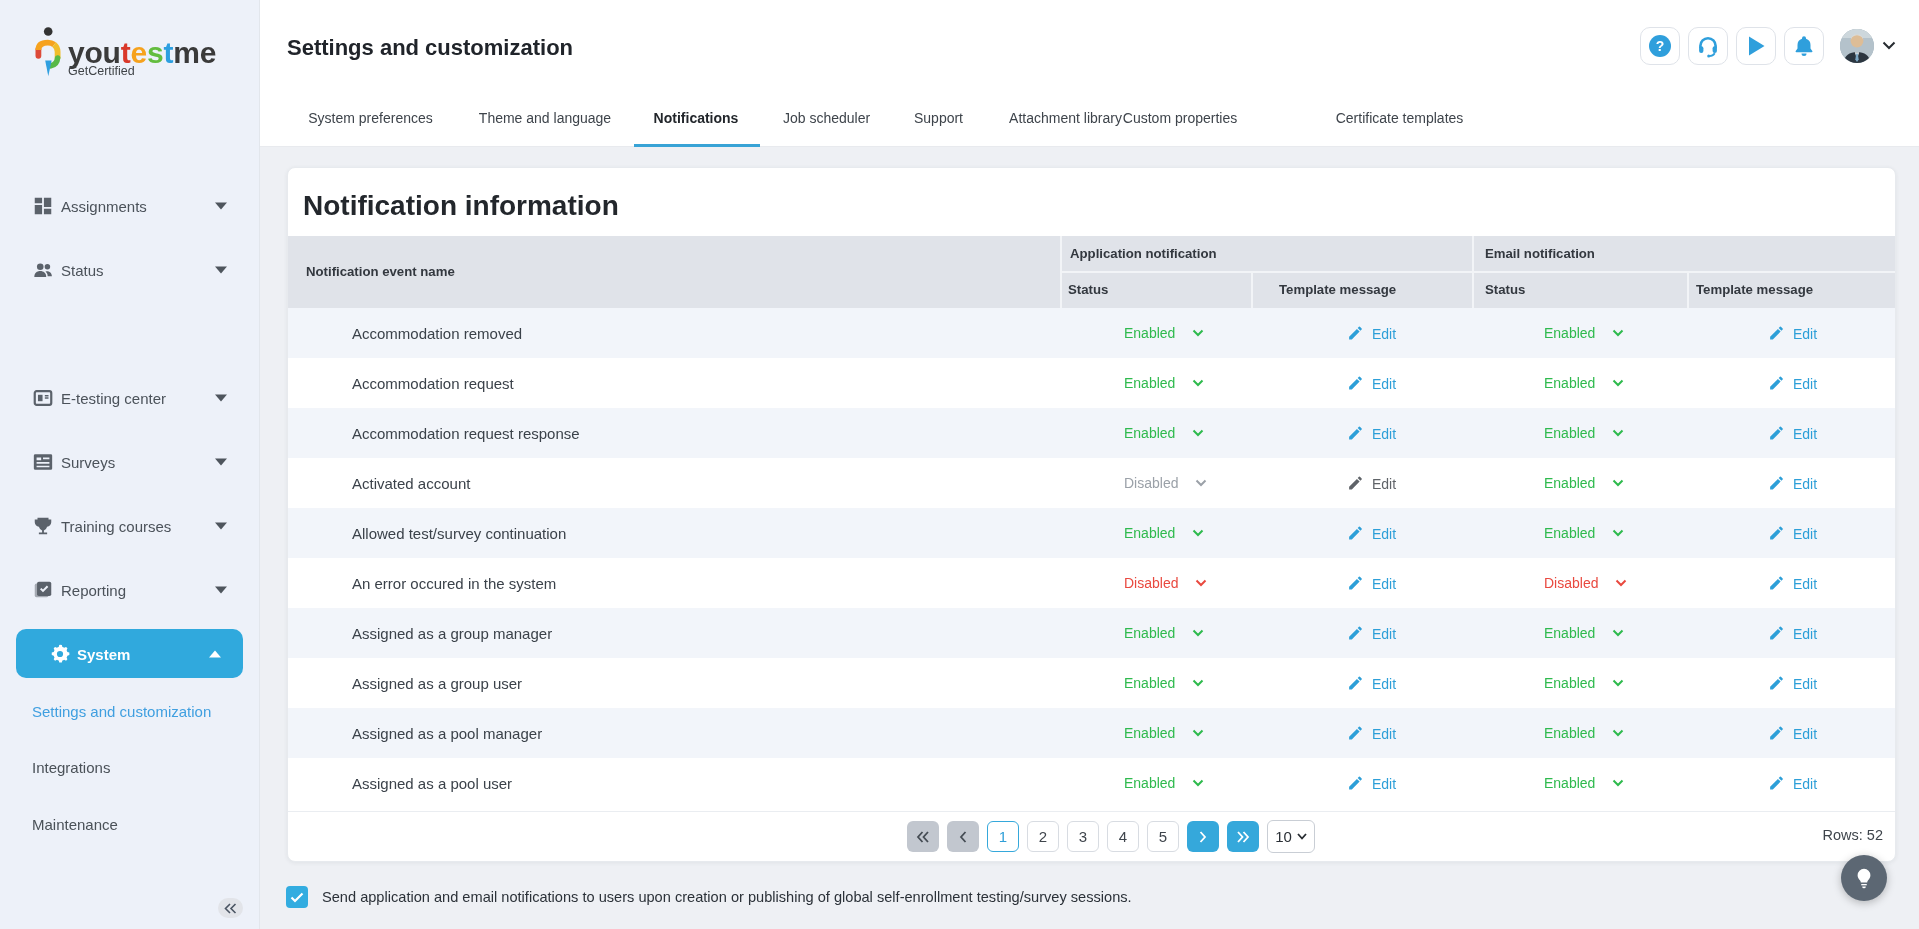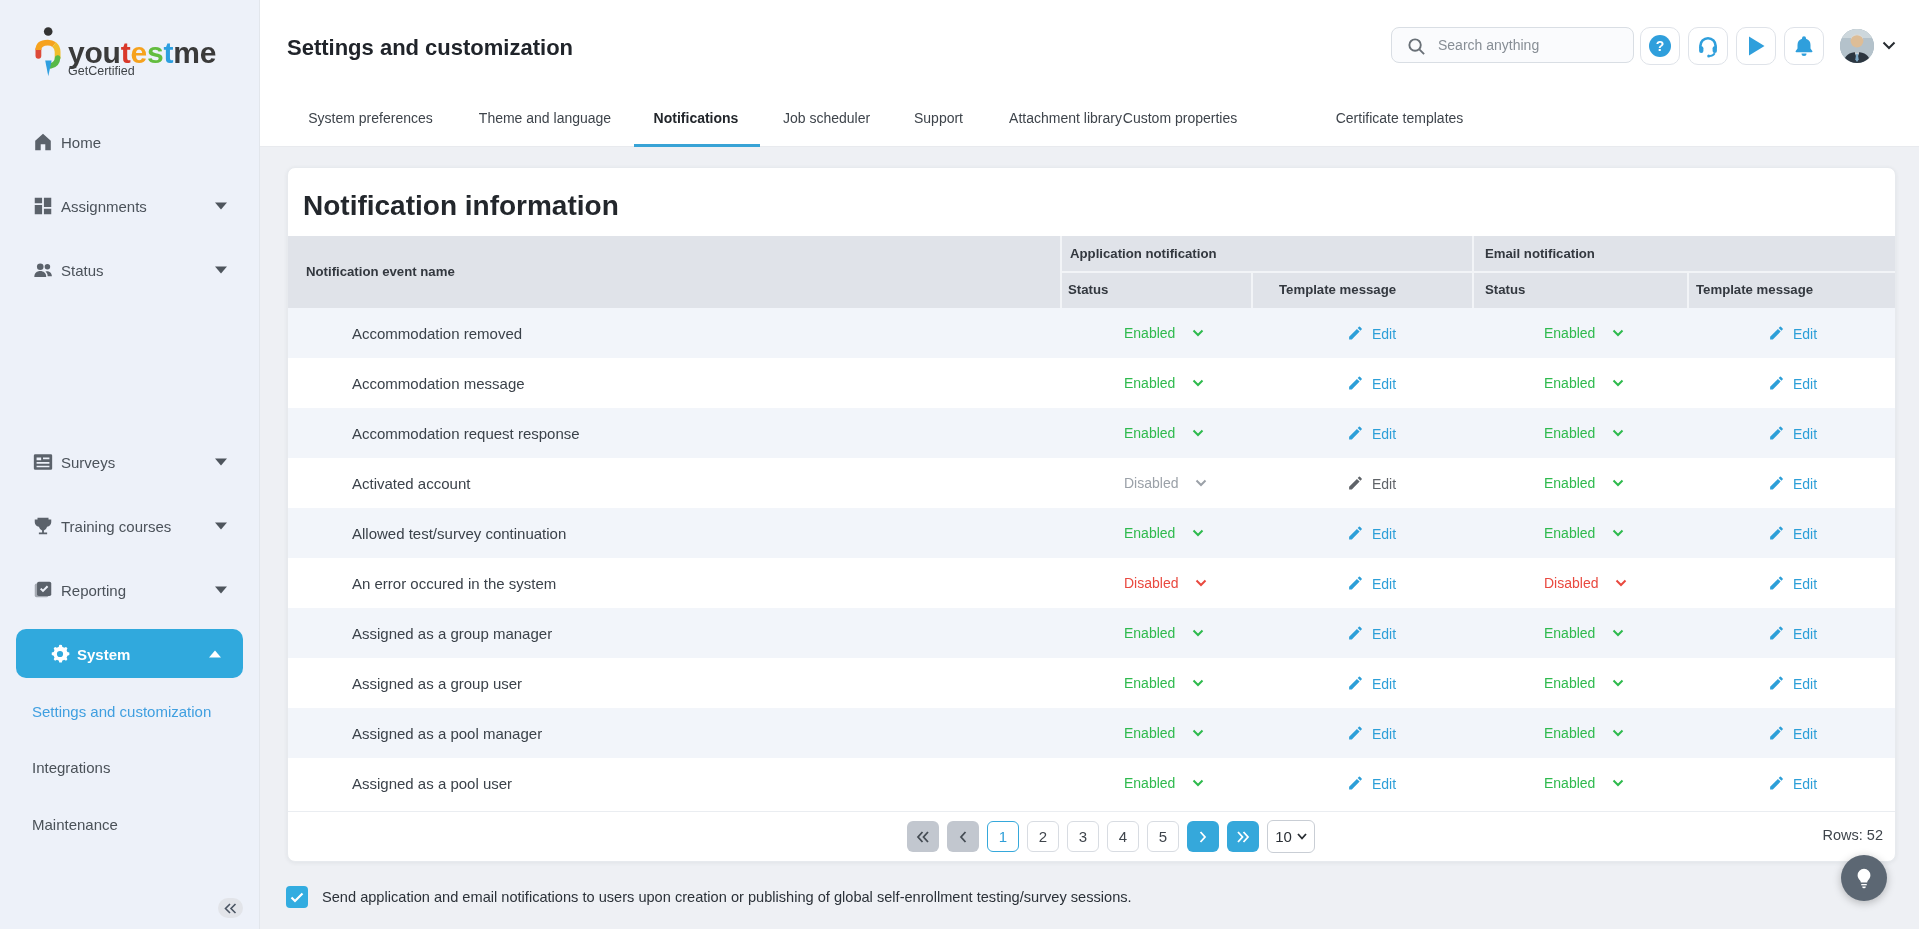--- a/index.html
+++ b/index.html
@@ -61,43 +61,46 @@
     <circle cx="23.2" cy="11.5" r="4.3" fill="#333"></circle>
     <path d="M13.4 35.8 V29.5" stroke="#dd4a38" stroke-width="5.8" stroke-linecap="round" fill="none"></path>
     <path d="M13.4 30 Q13.4 22.6 22.8 22.6 Q26.6 22.6 29.2 24.6" stroke="#f6a21e" stroke-width="5.8" fill="none"></path>
     <path d="M29.2 24.6 Q32.6 27.2 32.6 31.8 V38.5" stroke="#f1bd2b" stroke-width="5.8" fill="none"></path>
     <path d="M32.6 38 Q32 44.6 25.8 45.8" stroke="#58b947" stroke-width="5.6" fill="none" stroke-linecap="round"></path>
     <path d="M20.2 40.6 L26.6 40.6 L23.3 56.3 Z" fill="#2f9fe0"></path>
   </svg>
   <div class="abs" style="left:68px;top:38px;font-size:30px;font-weight:bold;letter-spacing:-0.2px;color:#3a3a3a;line-height:1">you<span style="color:#d9382a">t</span><span style="color:#f6a21d">e</span><span style="color:#63bd3f">s</span><span style="color:#2c9fe0">t</span>me</div>
   <div class="abs" style="left:68px;top:64px;width:158px;font-size:12.5px;color:#3f4347">GetCertified</div>
 
-  <div class="nav-item" style="top:110px">
-    <svg class="nico" viewBox="0 0 24 24" fill="#5b626b">
-        <path d="M12 3 L3.5 10.5 L3.5 21 L9.5 21 L9.5 14.5 L14.5 14.5 L14.5 21 L20.5 21 L20.5 10.5 Z"></path>
-      </svg>
-    <span class="nlab">Home</span>
-  </div>
   <div class="nav-item" style="top:174px">
     <svg class="nico" viewBox="0 0 24 24" fill="#5b626b">
         <path d="M3 3 h8 v6 h-8 z M3 11 h8 v10 h-8 z M13 3 h8 v10 h-8 z M13 15 h8 v6 h-8 z" transform="translate(0,0)"></path>
       </svg>
     <span class="nlab">Assignments</span>
       <span class="ncaret"></span>
   </div>
   <div class="nav-item" style="top:238px">
     <svg class="nico" viewBox="0 0 24 24" fill="#5b626b">
         <circle cx="9" cy="8.5" r="3.6"></circle>
         <path d="M2.5 19.5 c0-4 3-6.3 6.5-6.3 s6.5 2.3 6.5 6.3 z"></path>
         <circle cx="16.8" cy="8.5" r="3"></circle>
         <path d="M16 13.3 c3.2 0 5.7 2 5.7 5.6 l-4.6 0 c0-2.3-0.9-4.2-2.4-5.3 z"></path>
       </svg>
     <span class="nlab">Status</span>
       <span class="ncaret"></span>
   </div>
+  <div class="nav-item" style="top:366px">
+    <svg class="nico" viewBox="0 0 24 24" fill="none" stroke="#5b626b">
+        <rect x="3" y="4.5" width="18" height="15" rx="2" stroke-width="2.4"></rect>
+        <rect x="6.5" y="8.5" width="5" height="7" fill="#5b626b" stroke="none"></rect>
+        <path d="M14 9.5 h4 M14 12 h4" stroke-width="1.8"></path>
+      </svg>
+    <span class="nlab">E-testing center</span>
+      <span class="ncaret"></span>
+  </div>
   <div class="nav-item" style="top:430px">
     <svg class="nico" viewBox="0 0 24 24" fill="#5b626b">
         <path d="M3.5 3.5 h17 a1.5 1.5 0 0 1 1.5 1.5 v14 a1.5 1.5 0 0 1 -1.5 1.5 h-17 a1.5 1.5 0 0 1 -1.5 -1.5 v-14 a1.5 1.5 0 0 1 1.5 -1.5 z M5 7 h5 v3 h-5 z M12 7 h7 v2 h-7 z M5 12 h14 v1.8 h-14 z M5 16 h14 v1.8 h-14 z" fill-rule="evenodd"></path>
       </svg>
     <span class="nlab">Surveys</span>
       <span class="ncaret"></span>
   </div>
   <div class="nav-item" style="top:494px">
     <svg class="nico" viewBox="0 0 24 24" fill="#5b626b">
         <path d="M6 3 h12 v2 h3 v3 c0 2.5-2 4.5-4.5 4.8 A6 6 0 0 1 13 16.8 V19 h3.5 v2 h-9 V19 H11 v-2.2 A6 6 0 0 1 7.5 12.8 C5 12.5 3 10.5 3 8 V5 h3 z M3 5"></path>
@@ -125,27 +128,20 @@
   <span class="subitem" style="top:767px">Integrations</span>
   <span class="subitem" style="top:824px">Maintenance</span>
   <div id="collapse">
       <svg width="13" height="11" viewBox="0 0 13 11" fill="none" stroke="#4b5563" stroke-width="1.6">
         <path d="M6 1 L1.5 5.5 L6 10 M11.5 1 L7 5.5 L11.5 10"></path>
       </svg>
     </div>
 </div>
 <div id="header">
   <div id="ptitle">Settings and customization</div>
-  <div id="search">
-    <svg class="abs" style="left:15px;top:9px" width="19" height="19" viewBox="0 0 20 20" fill="none" stroke="#697077" stroke-width="2">
-        <circle cx="8.5" cy="8.5" r="6"></circle>
-        <path d="M13 13 L18 18"></path>
-      </svg>
-    <span class="ph">Search anything</span>
-  </div>
   <div class="hbtn" style="left:1380px">
     <svg width="24" height="24" viewBox="0 0 24 24">
         <circle cx="12" cy="12" r="11" fill="#2f9fdc"></circle>
         <text x="12" y="17" text-anchor="middle" font-size="14" font-weight="bold" fill="#fff" font-family="Liberation Sans">?</text>
       </svg>
   </div>
   <div class="hbtn" style="left:1428px">
     <svg width="24" height="24" viewBox="0 0 24 24" fill="none" stroke="#2f9fdc">
         <path d="M4.4 14 v-2.2 a7.6 7.6 0 0 1 15.2 0 V14" stroke-width="2.6"></path>
         <rect x="3.1" y="12.3" width="4.3" height="6.8" rx="2" fill="#2f9fdc" stroke="none"></rect>
@@ -227,21 +223,21 @@
         </svg>
       </span>
       <span class="edit" style="left:1480px">
         <svg width="17" height="17" viewBox="0 0 24 24" fill="#2d9fd8">
           <path d="M3 17.2 V21 h3.8 L17.8 10 L14 6.2 Z M20.7 7.1 a1 1 0 0 0 0-1.4 L18.3 3.3 a1 1 0 0 0 -1.4 0 L15.1 5.1 L18.9 8.9 Z"></path>
         </svg>
         <span class="txt" style="color:#2d9fd8">Edit</span>
       </span>
     </div>
   <div class="trow" style="top:190px;background:#ffffff">
-      <span class="name">Accommodation message</span>
+      <span class="name">Accommodation request</span>
       <span class="status" style="left:836px">
         <span class="txt" style="color:#2eba4d">Enabled</span>
         <svg style="margin-left:17px" width="12" height="8" viewBox="0 0 12 8" fill="none" stroke="#2eba4d" stroke-width="2">
           <path d="M1.5 1.5 L6 6 L10.5 1.5"></path>
         </svg>
       </span>
       <span class="edit" style="left:1059px">
         <svg width="17" height="17" viewBox="0 0 24 24" fill="#2d9fd8">
           <path d="M3 17.2 V21 h3.8 L17.8 10 L14 6.2 Z M20.7 7.1 a1 1 0 0 0 0-1.4 L18.3 3.3 a1 1 0 0 0 -1.4 0 L15.1 5.1 L18.9 8.9 Z"></path>
         </svg>

